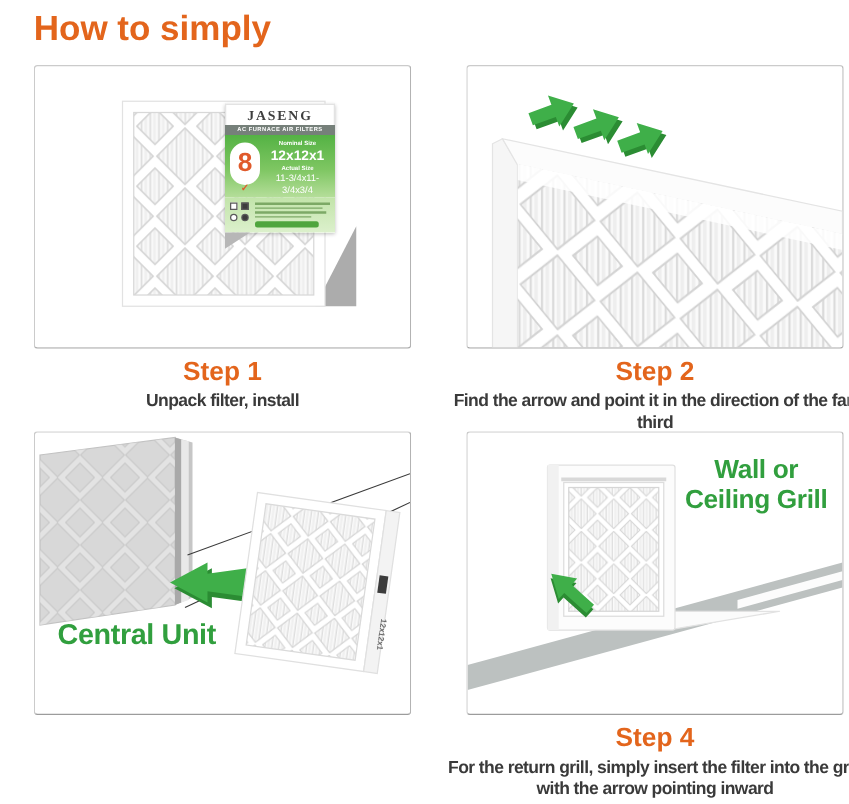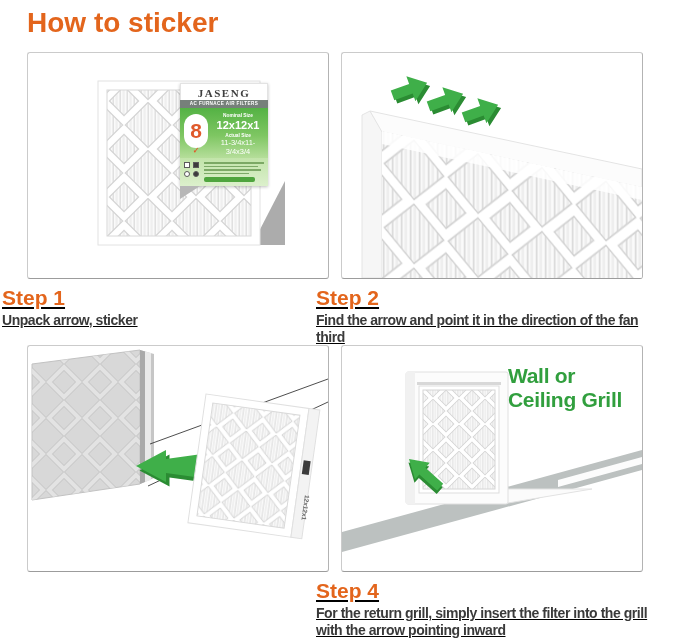--- a/index.html
+++ b/index.html
@@ -1,23 +1,23 @@
 <!DOCTYPE html>
 <html style="--orange: #E3651C; --green: #319F3E; --arrow_green: #3FAF49;"><head>
 <meta charset="utf-8">
 <style>
   html,body{margin:0;padding:0;background:#ffffff;}
   body{width:679px;height:643px;overflow:hidden;font-family:"Liberation Sans",sans-serif;}
   .page{position:relative;width:679px;height:643px;background:#fff;}
   .title{margin:6px 0 12px 27px;font-size:28px;line-height:1.2;font-weight:bold;color:var(--orange,#E3651C);}
-  .grid{display:grid;grid-template-columns:302px 302px;column-gap:12px;margin-left:27px;}
+  .grid{display:grid;grid-template-columns:302px 302px;column-gap:44px;margin-left:27px;}
   .cell{display:flex;flex-direction:column;}
   .panel{position:relative;width:300px;height:225px;background:#fff;border:1px solid #CBCBCB;
          border-bottom-color:#9C9C9C;border-right-color:#B3B3B3;border-radius:3px;overflow:hidden;}
-  .caption{height:66px;width:352px;margin-left:-25px;text-align:left;padding-top:7px;box-sizing:border-box;text-decoration:underline;}
+  .caption{height:66px;width:352px;margin-left:-25px;text-align:center;padding-top:7px;box-sizing:border-box;}
   .step-title{color:var(--orange,#E3651C);font-size:21px;font-weight:bold;line-height:1.1;}
   .step-desc{color:#3A3A3A;font-size:14px;font-weight:bold;line-height:1.22;letter-spacing:-0.45px;margin-top:3px;}
 
   
   .flabel{position:absolute;left:152px;top:30px;width:88px;box-shadow:0 1px 3px rgba(0,0,0,.25);}
   .flabel-head{background:#fff;border:1px solid #E3E3E3;border-bottom:none;text-align:center;
                padding:3px 0 1px;color:#3F3F3F;font-family:"Liberation Serif",serif;font-weight:bold;
                font-size:11px;letter-spacing:1.5px;}
   .flabel-band{background:#76807A;color:#fff;font-size:4.6px;text-align:center;padding:1.5px 0;
                letter-spacing:.4px;text-transform:uppercase;font-weight:bold;}
@@ -40,29 +40,29 @@
   .foot-lines{flex:1;display:flex;flex-direction:column;gap:2px;padding-top:1px;}
   .foot-line{height:1.5px;background:#6F9E58;opacity:.85;}
   .w90{width:90%;} .w75{width:75%;} .w95{width:95%;}
   .foot-pill{height:5px;border-radius:2px;background:#4FA53E;margin-top:1px;width:85%;}
   .flabel-curl{position:absolute;left:0;bottom:-13px;width:0;height:0;
                border-top:13px solid #B7B7B7;border-right:20px solid transparent;}
 
   
   .p3-caption{position:absolute;left:18px;top:148px;font-size:23px;font-weight:bold;
               color:var(--green,#319F3E);letter-spacing:-0.3px;}
-  .p4-caption{position:absolute;left:166px;top:18px;width:130px;text-align:left;font-size:21px;
+  .p4-caption{position:absolute;left:166px;top:18px;width:130px;text-align:center;font-size:21px;
               font-weight:bold;color:var(--green,#319F3E);line-height:1.15;letter-spacing:-0.3px;}
   svg{display:block;}
 </style>
 </head>
 <body>
 
 <div class="page">
-  <h1 class="title">How to sticker</h1>
+  <h1 class="title">How to simply</h1>
 
   <div class="grid">
 
     <div class="cell">
       <div class="panel">
         <svg width="300" height="225" viewBox="0 0 300 225">
           <defs>
             <pattern id="pl1" width="7" height="10" patternUnits="userSpaceOnUse">
               <rect width="7" height="10" fill="#FAFAFA"></rect>
               <path d="M1.2,0 V10" stroke="#DEDEDE" stroke-width="1.4"></path>
@@ -109,21 +109,21 @@
               <div class="foot-line w95"></div>
               <div class="foot-line w75"></div>
               <div class="foot-pill"></div>
             </div>
           </div>
           <div class="flabel-curl"></div>
         </div>
       </div>
       <div class="caption">
         <div class="step-title">Step 1</div>
-        <div class="step-desc">Unpack arrow, sticker</div>
+        <div class="step-desc">Unpack filter, install</div>
       </div>
     </div>
 
     <div class="cell">
       <div class="panel">
         <svg width="300" height="225" viewBox="0 0 300 225">
           <defs>
             <pattern id="pl2" width="9" height="12" patternUnits="userSpaceOnUse">
               <rect width="9" height="12" fill="#FAFAFA"></rect>
               <path d="M1.6,0 V12" stroke="#DBDBDB" stroke-width="1.8"></path>
@@ -202,20 +202,21 @@
           <g transform="translate(178,48) rotate(8)">
             <rect x="0" y="0" width="104" height="130" fill="#FFFFFF" stroke="#E0E0E0"></rect>
             <rect x="8" y="8" width="88" height="114" fill="url(#pl3)"></rect>
             <rect x="8" y="8" width="88" height="114" fill="url(#la3f)"></rect>
             <rect x="8" y="8" width="88" height="114" fill="none" stroke="#DADADA"></rect>
             <rect x="104" y="0" width="11" height="130" fill="#F3F3F3" stroke="#E0E0E0"></rect>
             <rect x="106" y="52" width="7" height="14" fill="#3C3C3C"></rect>
             <text transform="translate(112,86) rotate(90)" font-size="6.5" font-weight="bold" fill="#6B6B6B">12x12x1</text>
           </g>
         </svg>
+        <div class="p3-caption">Central Unit</div>
       </div>
     </div>
 
     <div class="cell">
       <div class="panel">
         <svg width="300" height="225" viewBox="0 0 300 225">
           <defs>
             <pattern id="pl4" width="5" height="8" patternUnits="userSpaceOnUse">
               <rect width="5" height="8" fill="#FAFAFA"></rect>
               <path d="M0.9,0 V8" stroke="#DEDEDE" stroke-width="1"></path>

